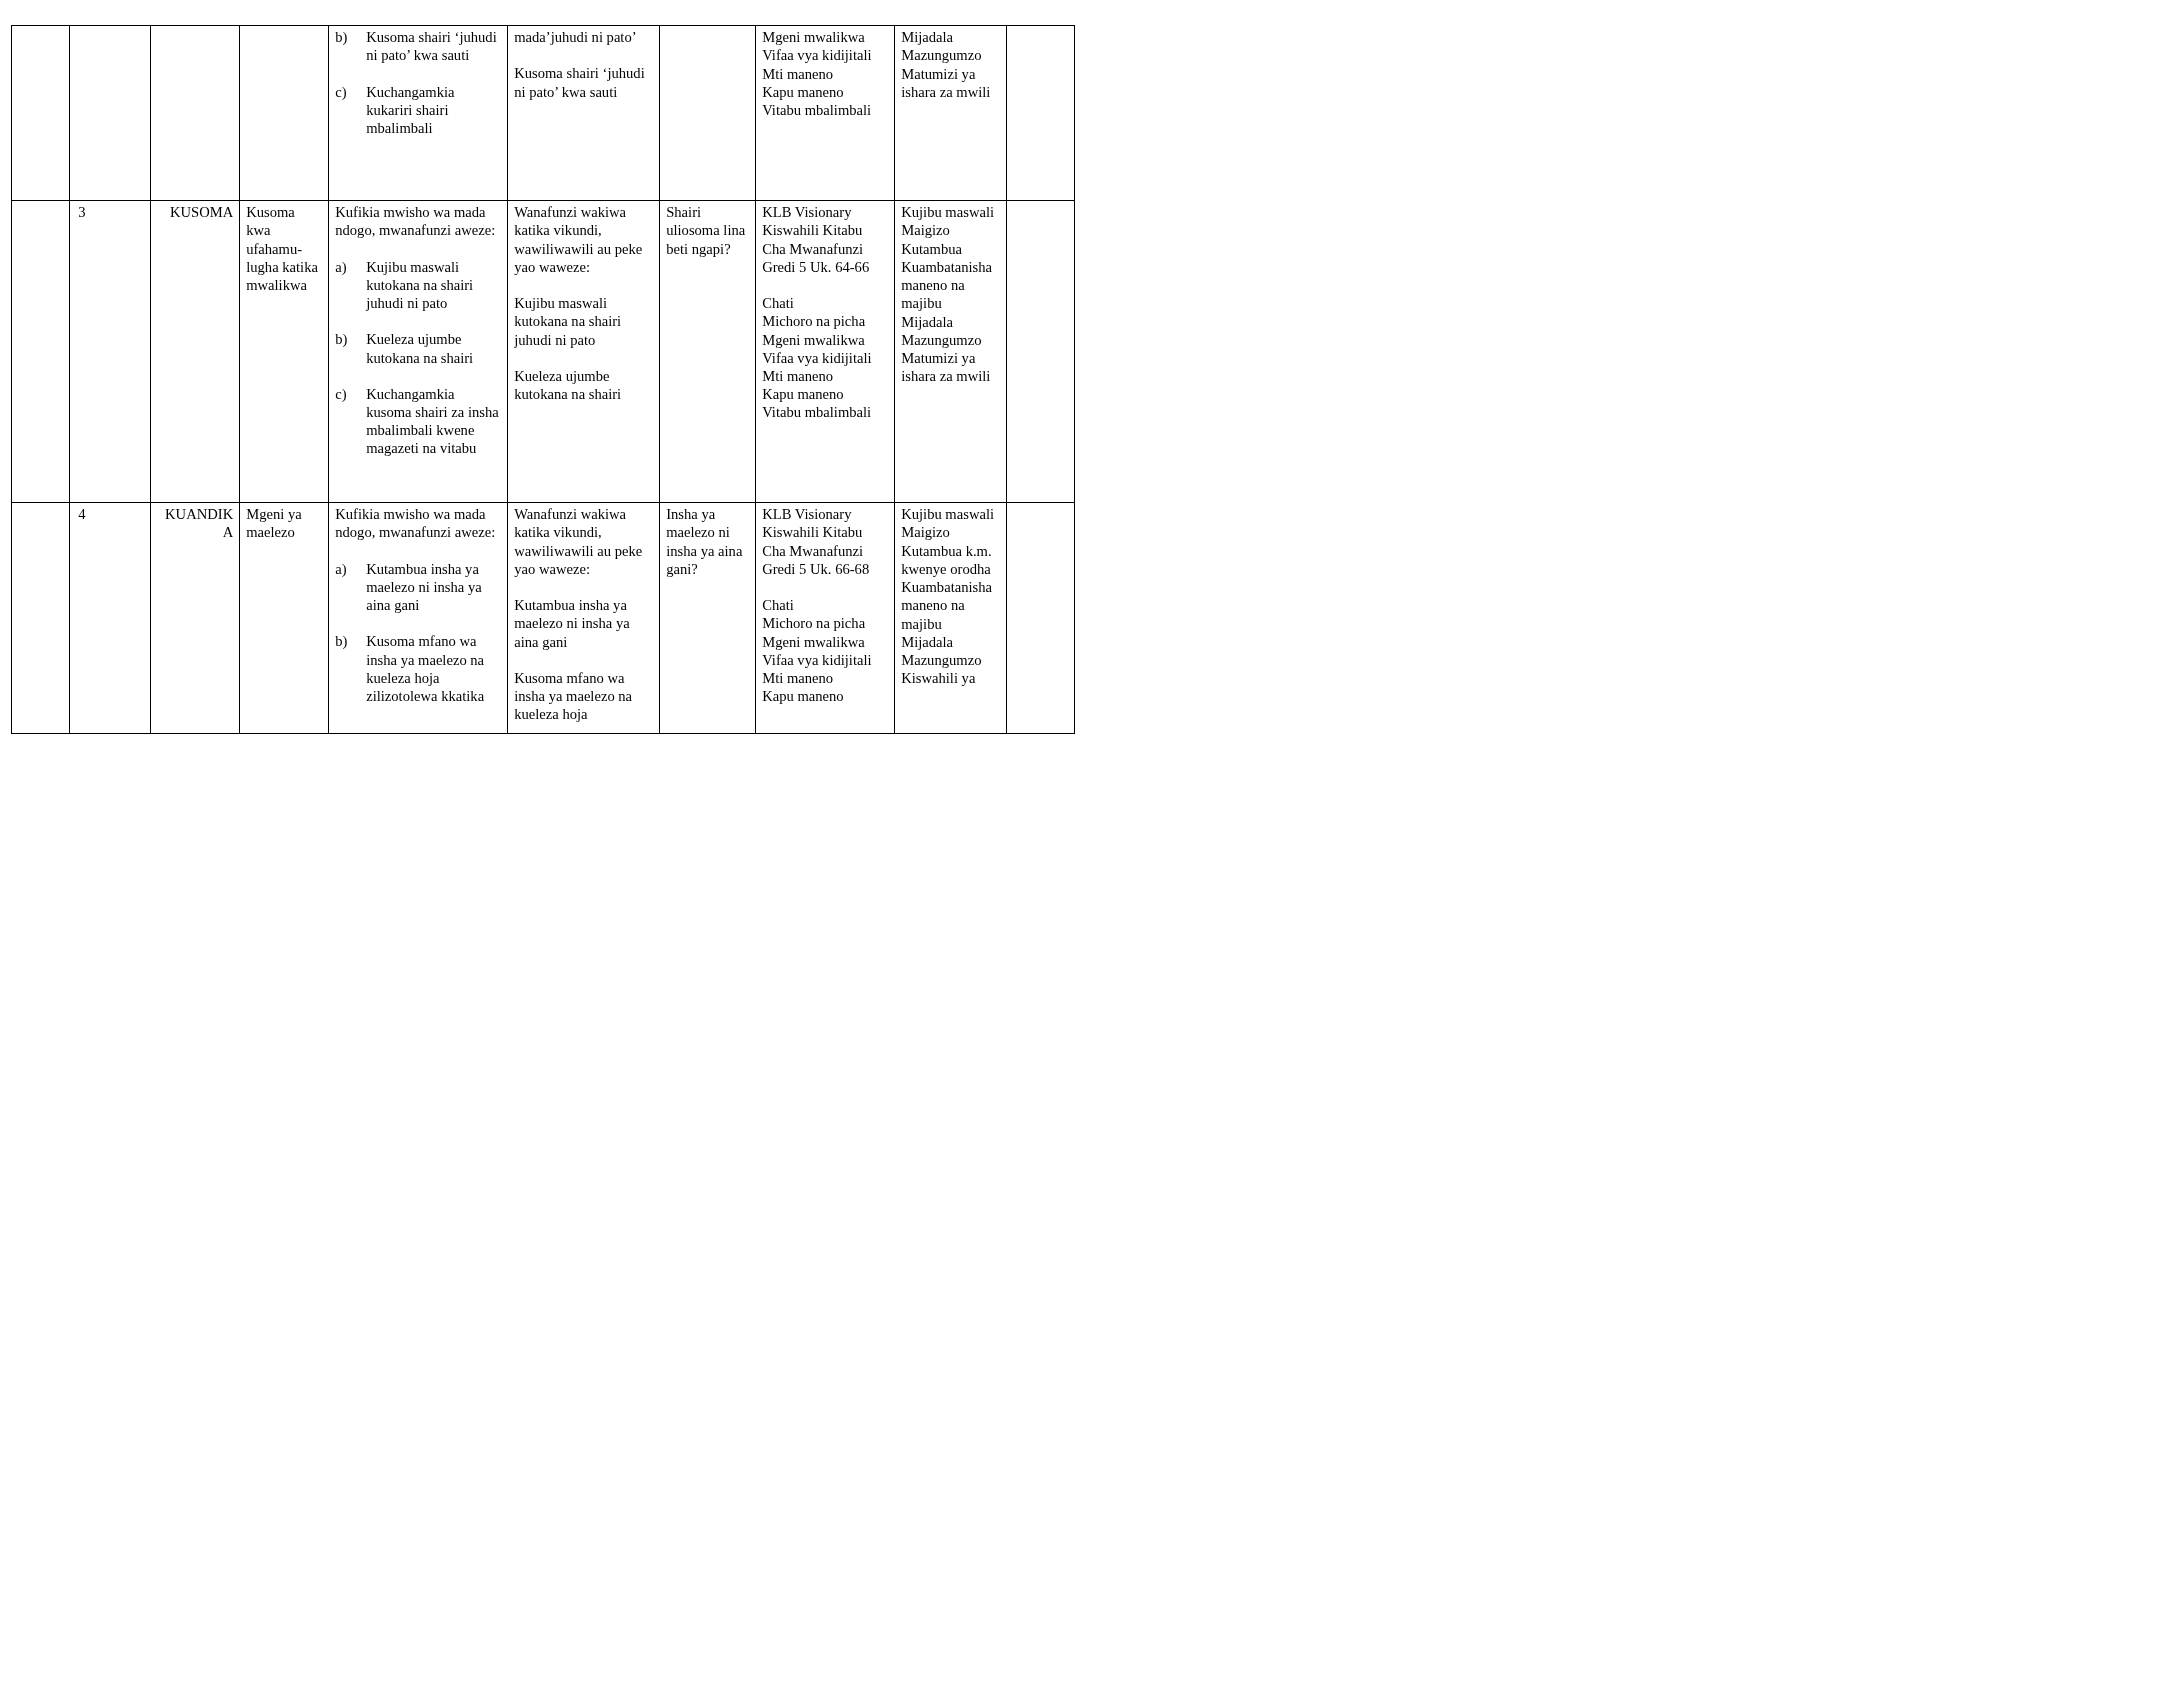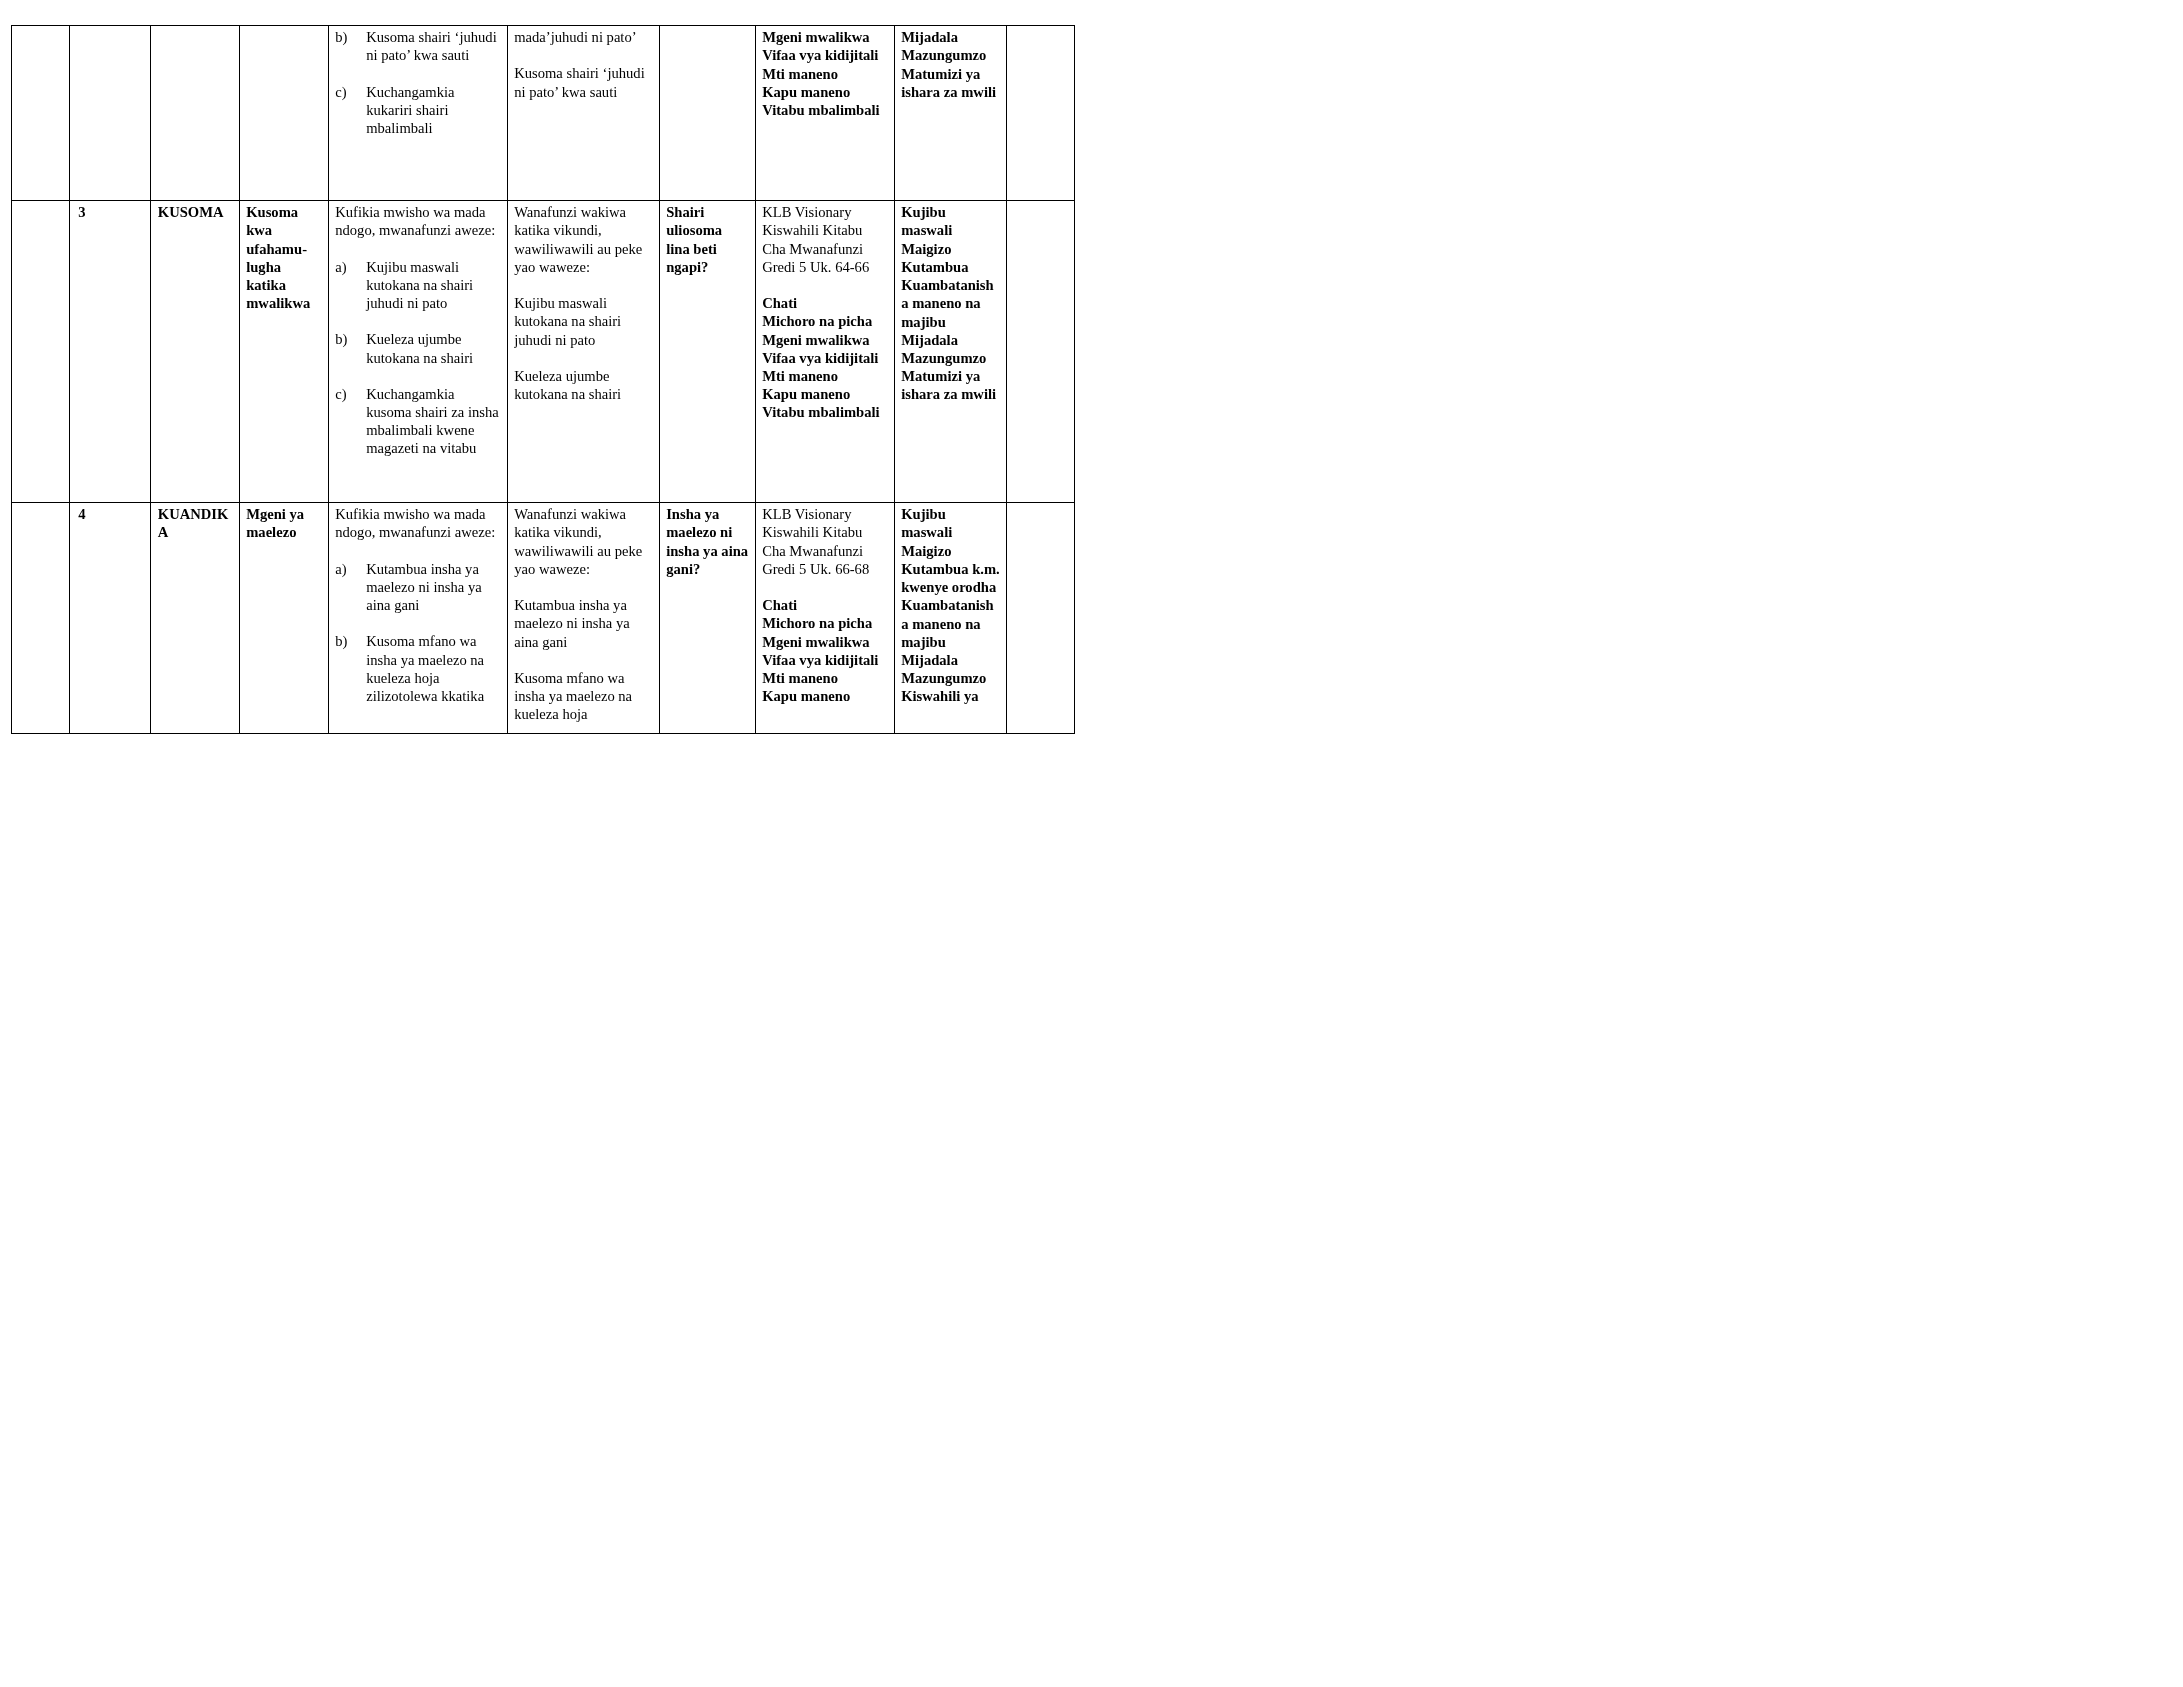--- a/index.html
+++ b/index.html
@@ -42,35 +42,35 @@
     overflow-wrap: break-word;
   }
   tr.r1 { height: 175px; }
   tr.r2 { height: 302px; }
   tr.r3 { height: 231px; }
   .clip { overflow: hidden; }
   tr.r1 .clip { max-height: 167px; }
   tr.r2 .clip { max-height: 294px; }
   tr.r3 .clip { max-height: 223px; }
   .para { margin: 0 0 18px 0; }
-  .line { margin: 0; font-weight: bold; }
+  .line { margin: 0; }
   .obj-item {
     display: flex;
     margin: 0 0 18px 0;
   }
   .obj-item .mk {
     flex: none;
     width: 31px;
   }
   .obj-item .tx {
     flex: 1;
     overflow-wrap: break-word;
   }
   .num-cell { padding-left: 8px; }
-  .topic-cell { padding-left: 6.6px; }
+  .topic-cell { padding-left: 6.6px; text-align: right; }
 </style>
 </head>
 <body>
 
 <div class="sheet">
   <table class="worktable">
     <colgroup>
       <col style="width:58px">
       <col style="width:81px">
       <col style="width:89px">

